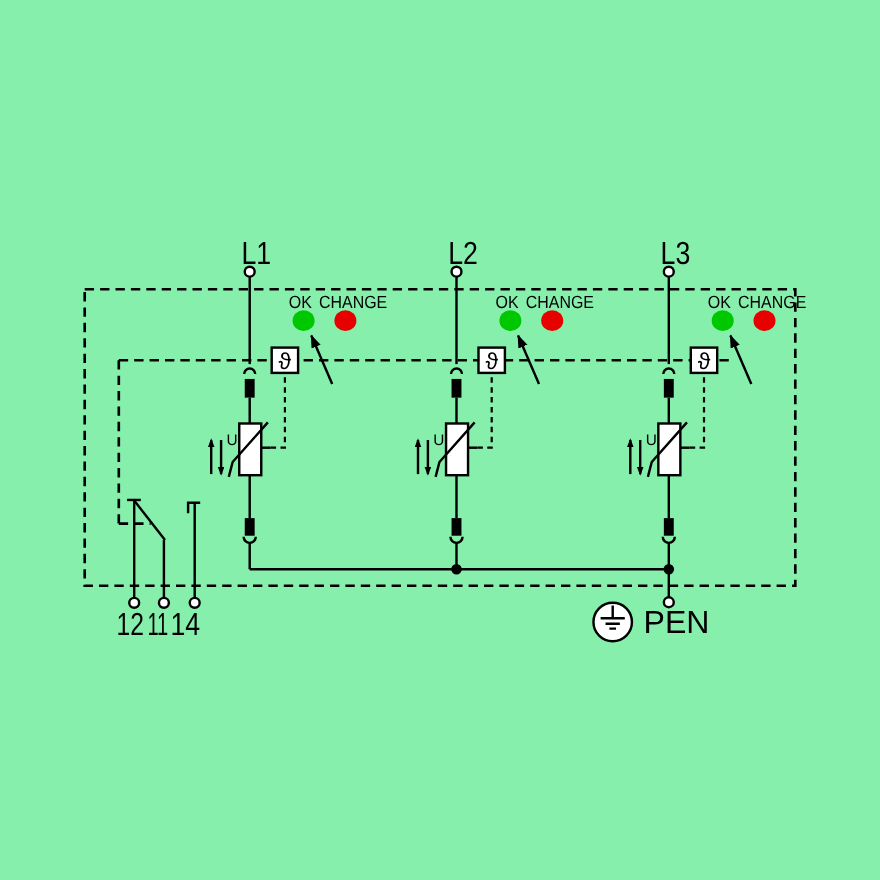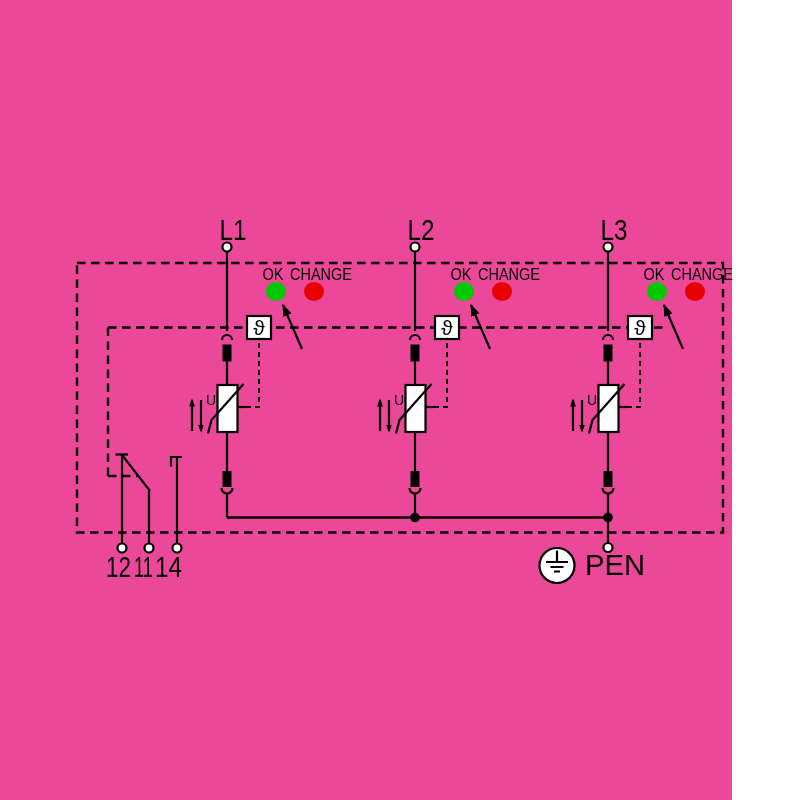--- a/index.html
+++ b/index.html
@@ -1,16 +1,16 @@
 <!DOCTYPE html>
 <html><head>
 <meta charset="utf-8">
 <style>
   html,body{margin:0;padding:0;background:#ffffff;}
-  .stage{width:732px;height:800px;background:#ec4899;position:relative;text-align:right;}
+  .stage{width:800px;height:800px;background:#86efac;position:relative;text-align:right;}
   svg{display:block;}
   text{fill:#000;font-family:"Liberation Sans","DejaVu Sans",sans-serif;}
   .t-lg{font-size:29px;}
   .t-md{font-size:16px;}
   .t-sm{font-size:14px;}
   .t-th{font-size:21px;}
   .w{stroke:#000;stroke-width:2.2;fill:none;}
   .w25{stroke:#000;stroke-width:2.4;fill:none;}
   .term{fill:#fff;stroke:#000;stroke-width:2.2;}
   .blk{fill:#000;stroke:none;}

